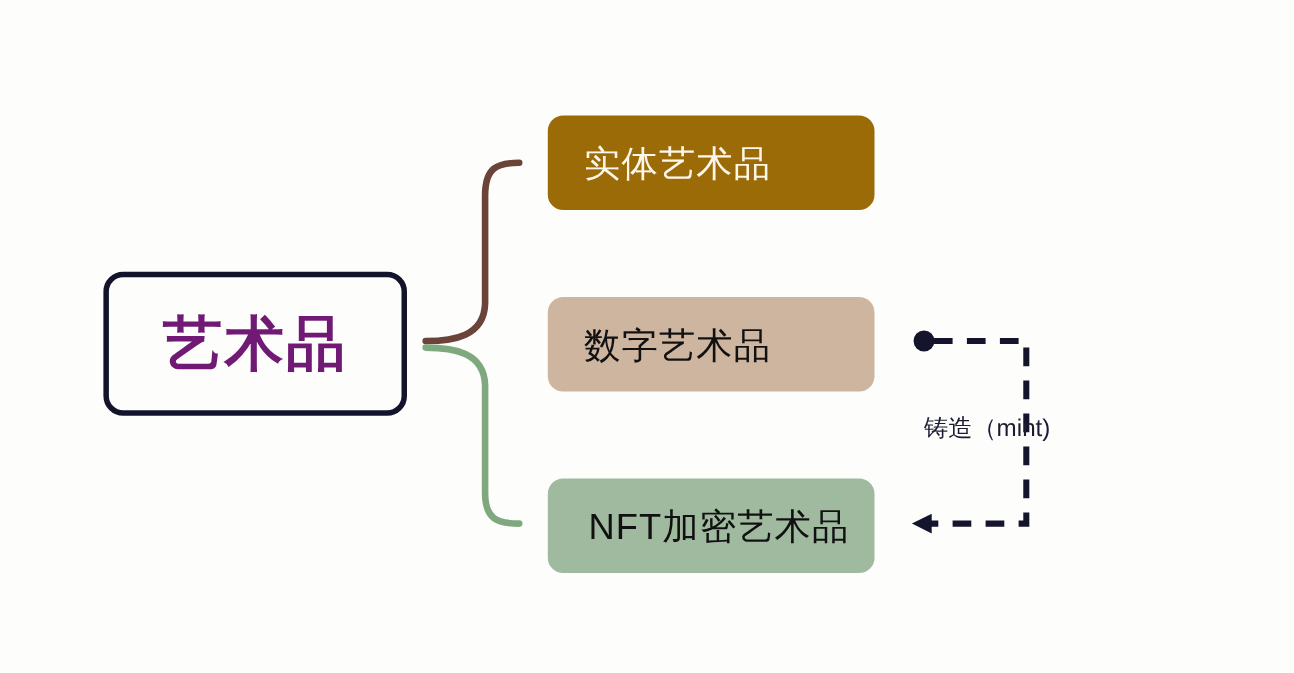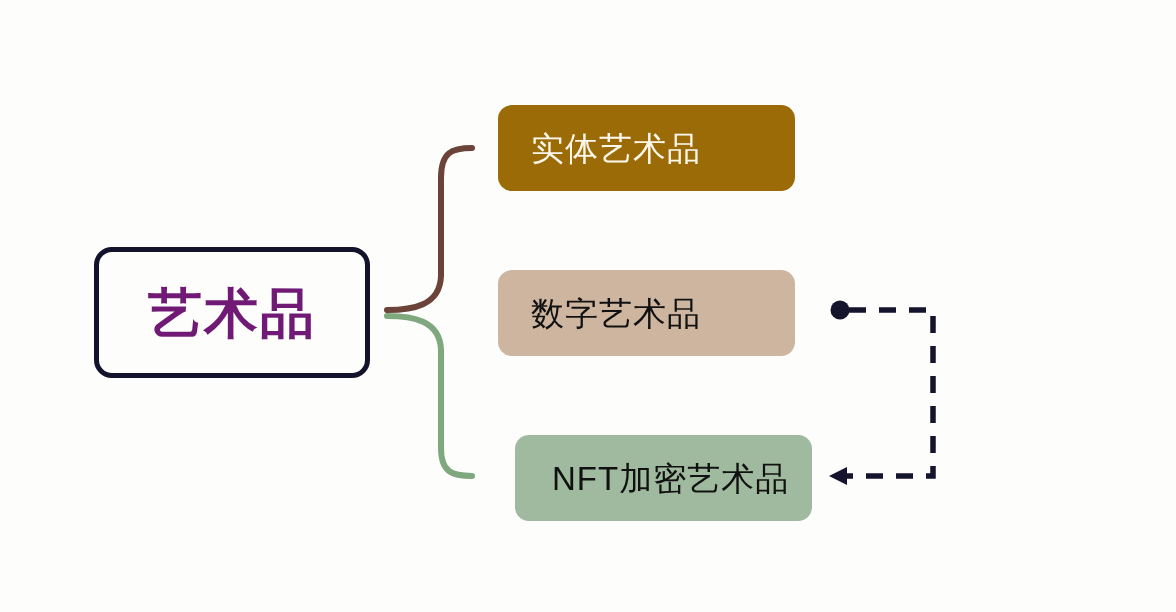--- a/index.html
+++ b/index.html
@@ -78,21 +78,21 @@
     letter-spacing: 1px;
     white-space: nowrap;
   }
 
   #node-physical  { top: 105px; background: #9a6b06; }
   #node-physical .child-node-label { color: #fdf6ea; }
 
   #node-digital   { top: 270px; background: #cdb5a0; }
   #node-digital .child-node-label { color: #111111; text-align: center; }
 
-  #node-nft       { top: 435px; background: #9fba9e; margin-left: 17px; }
+  #node-nft       { top: 435px; background: #9fba9e; }
   #node-nft .child-node-label { color: #111111; padding-left: 4px; }
 
   
   .mint-label {
     position: absolute;
     left: 840px;
     top: 374px;
     font-size: 22px;
     color: #1b1c33;
     white-space: nowrap;
@@ -125,14 +125,15 @@
   </div>
 
   <div class="child-node" id="node-digital">
     <span class="child-node-label">数字艺术品</span>
   </div>
 
   <div class="child-node" id="node-nft">
     <span class="child-node-label">NFT加密艺术品</span>
   </div>
 
+  <span class="mint-label">铸造（mint)</span>
 
 </div>
 
 </body></html>

